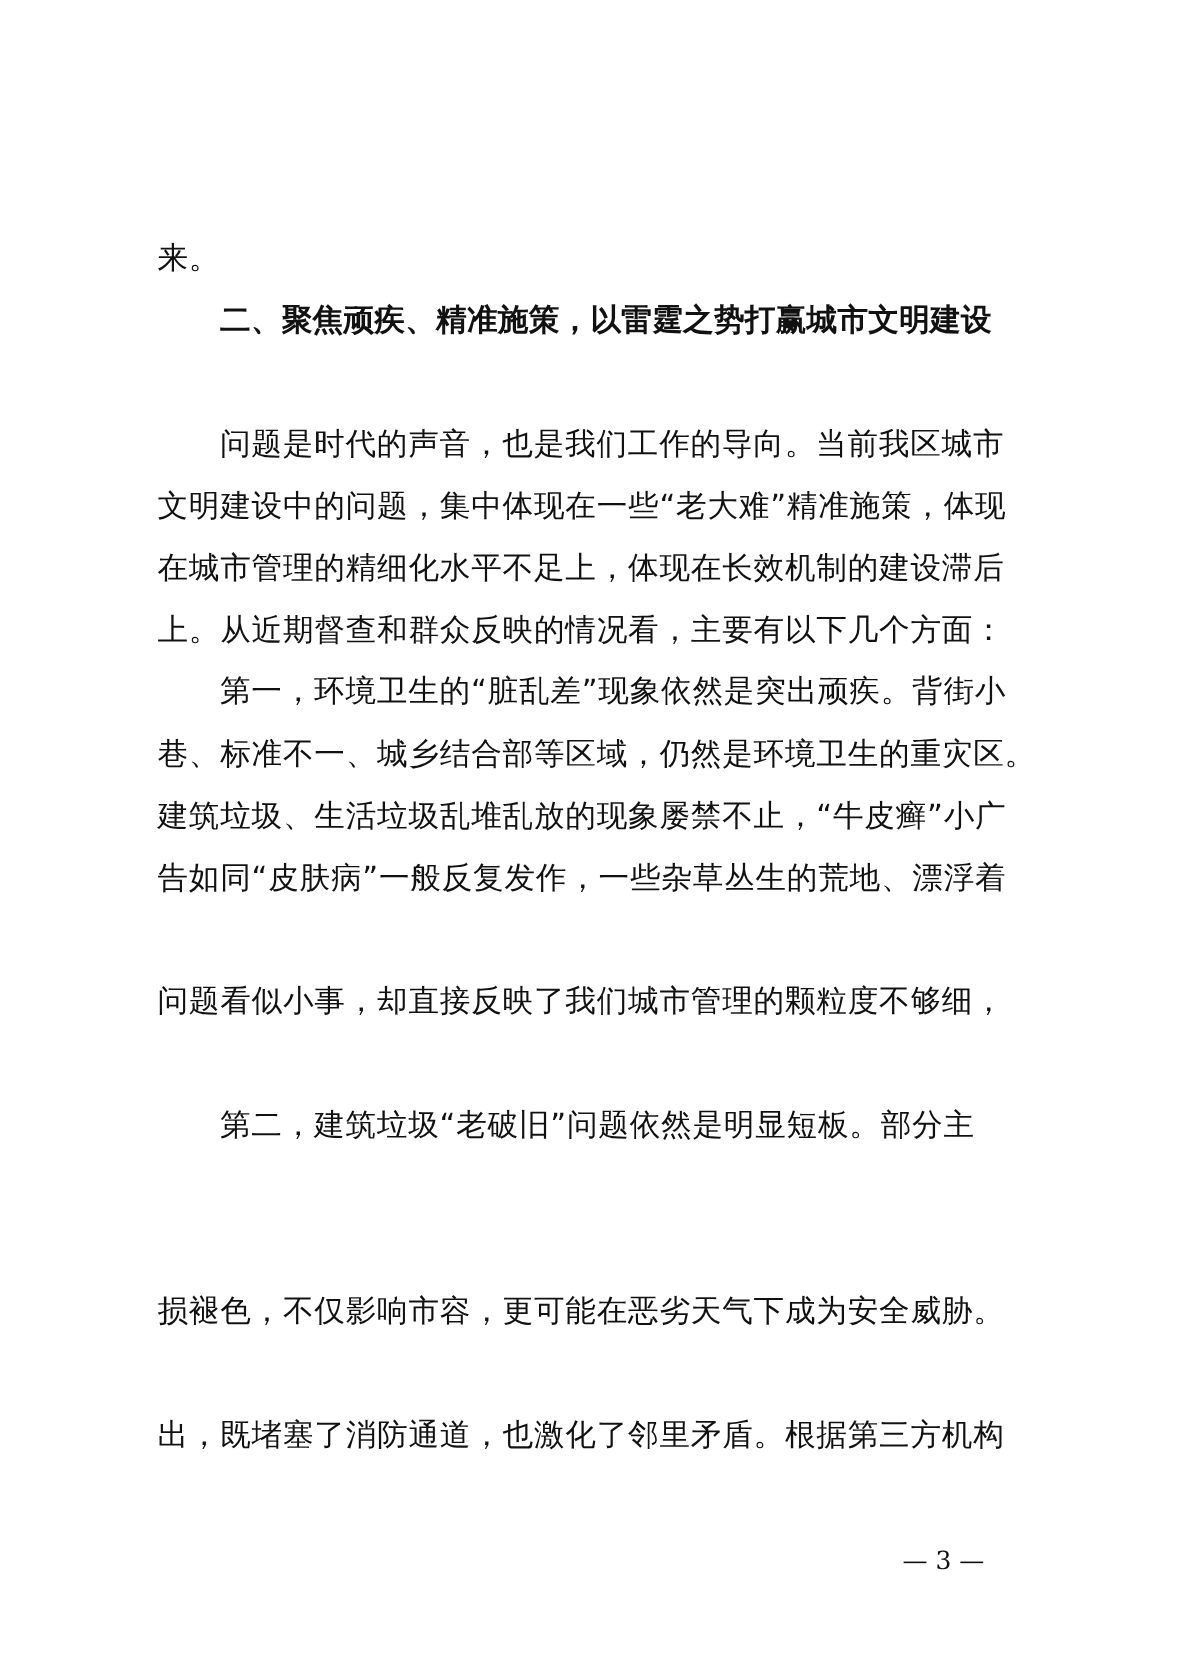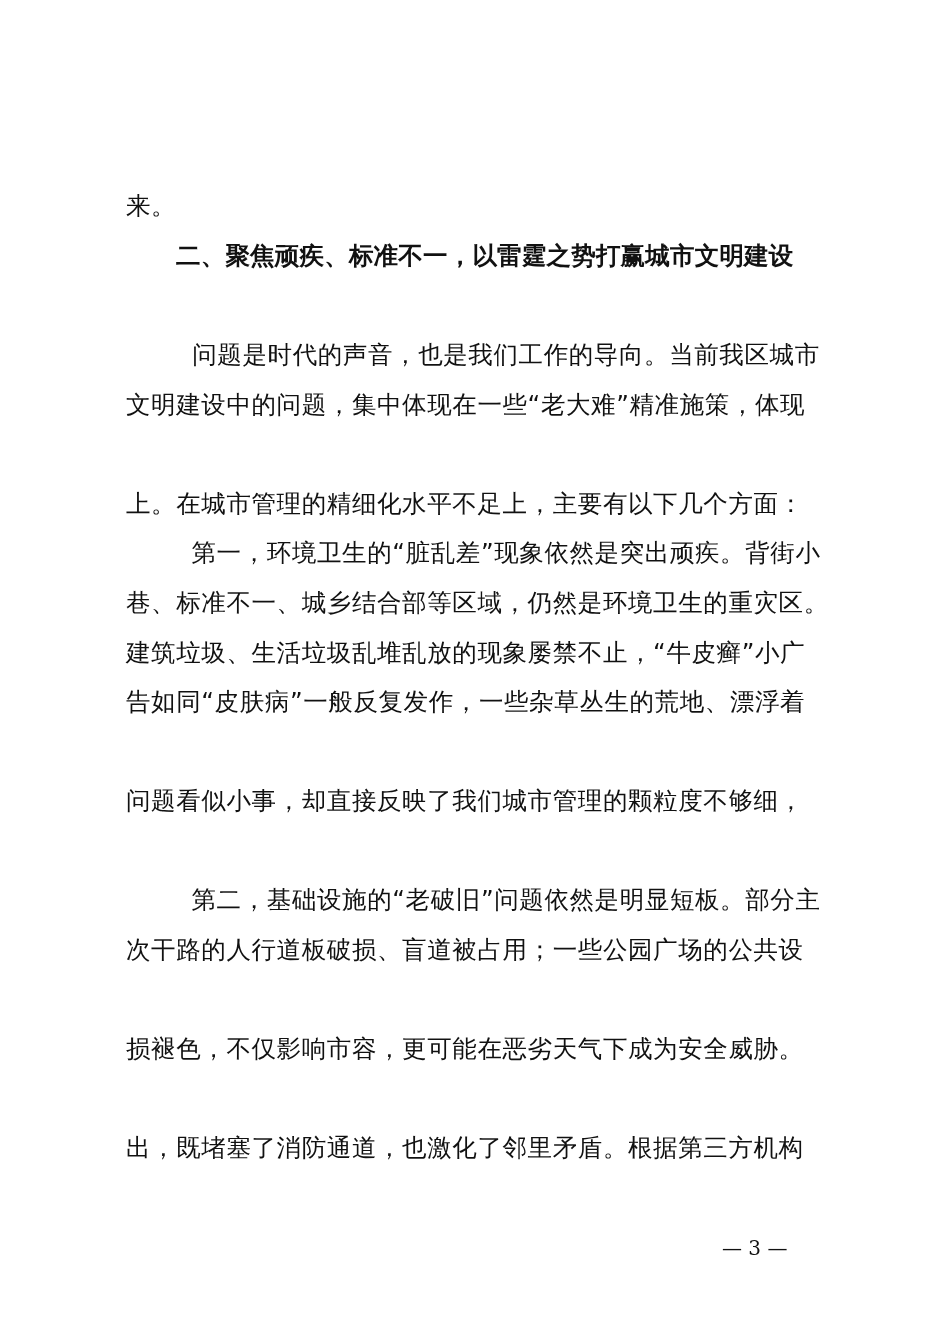--- a/index.html
+++ b/index.html
@@ -27,48 +27,48 @@
       width: 710px;
       font-size: 24.5px;
       line-height: 34px;
       white-space: nowrap;
       letter-spacing: 0.6px;
     }
     .bold {
       font-weight: bold;
       letter-spacing: 0.2px;
     }
-    .indent { left: 176px; width: 660px; text-align: center; }
+    .indent { left: 176px; width: 660px; }
     .page-number {
       position: absolute;
       left: 722px;
       top: 1234px;
       font-family: "DejaVu Serif", "Liberation Serif", serif;
       font-size: 20px;
       line-height: 28px;
       white-space: nowrap;
       color: #111;
     }
   </style>
 </head>
 <body>
 
 <div class="page">
   <div class="line" style="top:189px">来。</div>
-  <div class="line bold" style="top:239px; left:176px; width:660px;">二、聚焦顽疾、标准不一，以雷霆之势打赢城市文明建设</div>
+  <div class="line bold" style="top:239px; left:176px; width:660px;">二、聚焦顽疾、精准施策，以雷霆之势打赢城市文明建设</div>
 
   <div class="line indent" style="top:338px">问题是时代的声音，也是我们工作的导向。当前我区城市</div>
   <div class="line" style="top:388px">文明建设中的问题，集中体现在一些“老大难”精准施策，体现</div>
-  <div class="line" style="top:487px">上。在城市管理的精细化水平不足上，主要有以下几个方面：</div>
+  <div class="line" style="top:437px">在城市管理的精细化水平不足上，体现在长效机制的建设滞后</div>
+  <div class="line" style="top:487px">上。从近期督查和群众反映的情况看，主要有以下几个方面：</div>
 
   <div class="line indent" style="top:536px">第一，环境卫生的“脏乱差”现象依然是突出顽疾。背街小</div>
   <div class="line" style="top:586px">巷、标准不一、城乡结合部等区域，仍然是环境卫生的重灾区。</div>
   <div class="line" style="top:636px">建筑垃圾、生活垃圾乱堆乱放的现象屡禁不止，“牛皮癣”小广</div>
   <div class="line" style="top:685px">告如同“皮肤病”一般反复发作，一些杂草丛生的荒地、漂浮着</div>
   <div class="line" style="top:784px">问题看似小事，却直接反映了我们城市管理的颗粒度不够细，</div>
 
-  <div class="line indent" style="top:883px">第二，基础设施的“老破旧”问题依然是明显短板。部分主</div>
-  <div class="line" style="top:933px">次干路的人行道板破损、盲道被占用；一些公园广场的公共设</div>
+  <div class="line indent" style="top:883px">第二，建筑垃圾“老破旧”问题依然是明显短板。部分主</div>
   <div class="line" style="top:1032px">损褪色，不仅影响市容，更可能在恶劣天气下成为安全威胁。</div>
   <div class="line" style="top:1131px">出，既堵塞了消防通道，也激化了邻里矛盾。根据第三方机构</div>
 
   <div class="page-number">— 3 —</div>
 </div>
 
 </body></html>

